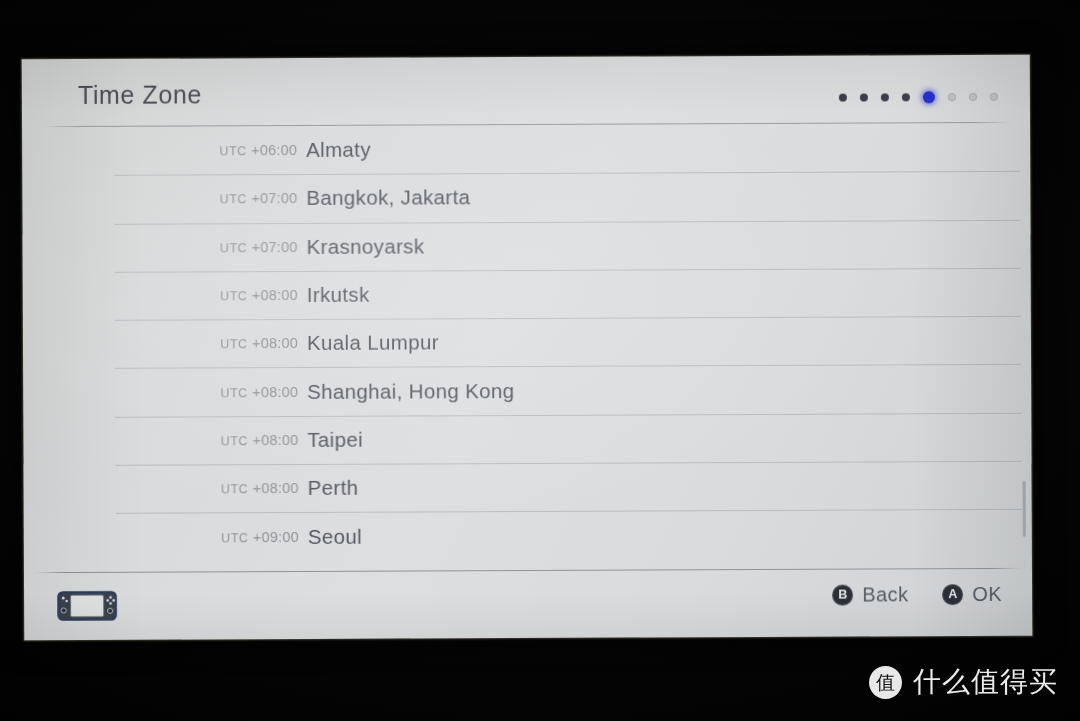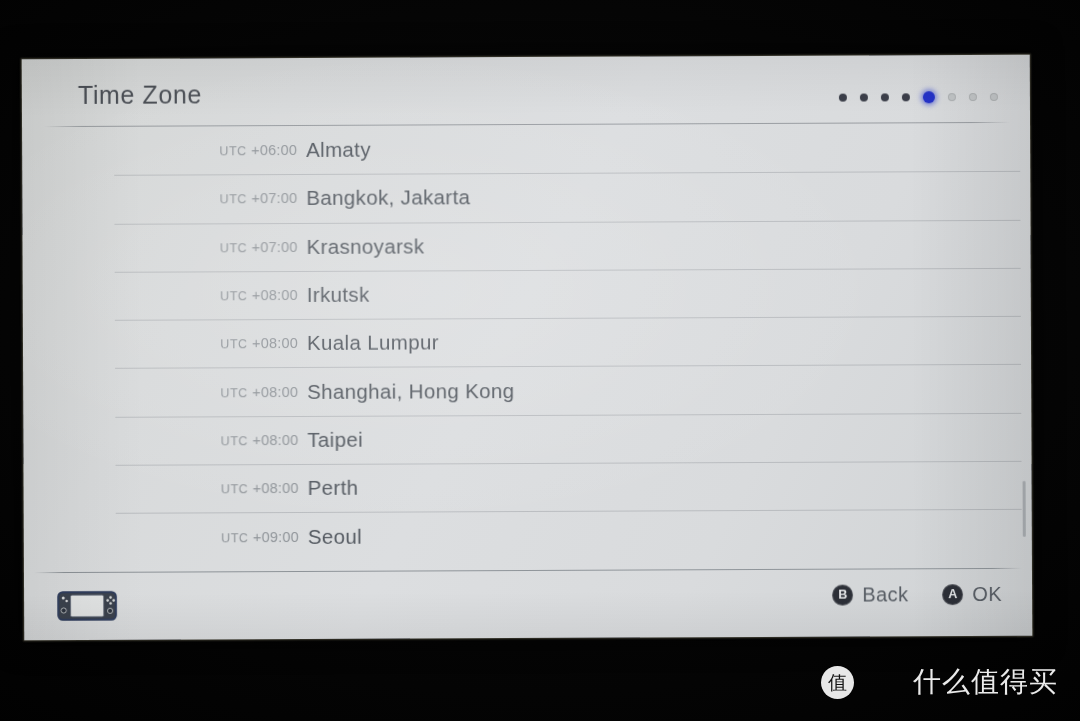--- a/index.html
+++ b/index.html
@@ -245,21 +245,20 @@
     justify-content: center;
     font-family: "DejaVu Sans", sans-serif;
     line-height: 1;
   }
   #wm-text {
     color: #f4f4f4;
     font-size: 28px;
     letter-spacing: 1px;
     font-family: Liberation Mono, monospace;
     white-space: nowrap;
-    margin-left: 48px;
   }
 </style>
 </head>
 <body>
 
 <div id="photo-frame">
 
   <div id="screen-panel">
     <div id="screen-inner">
 

